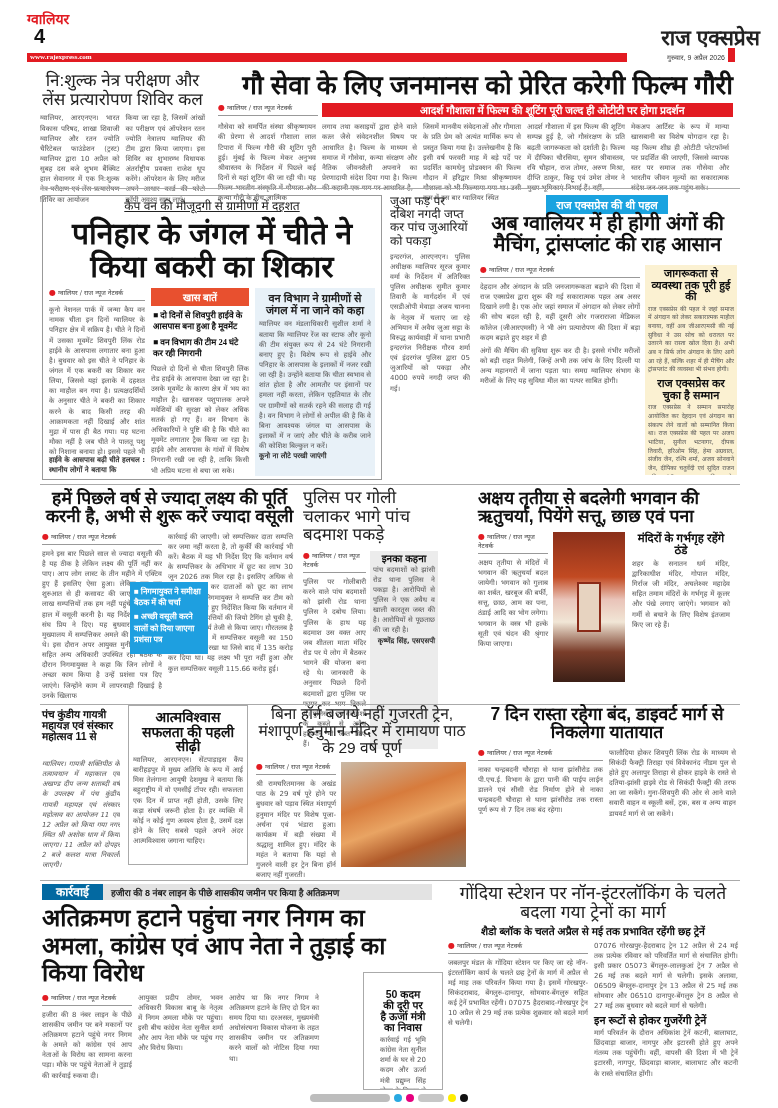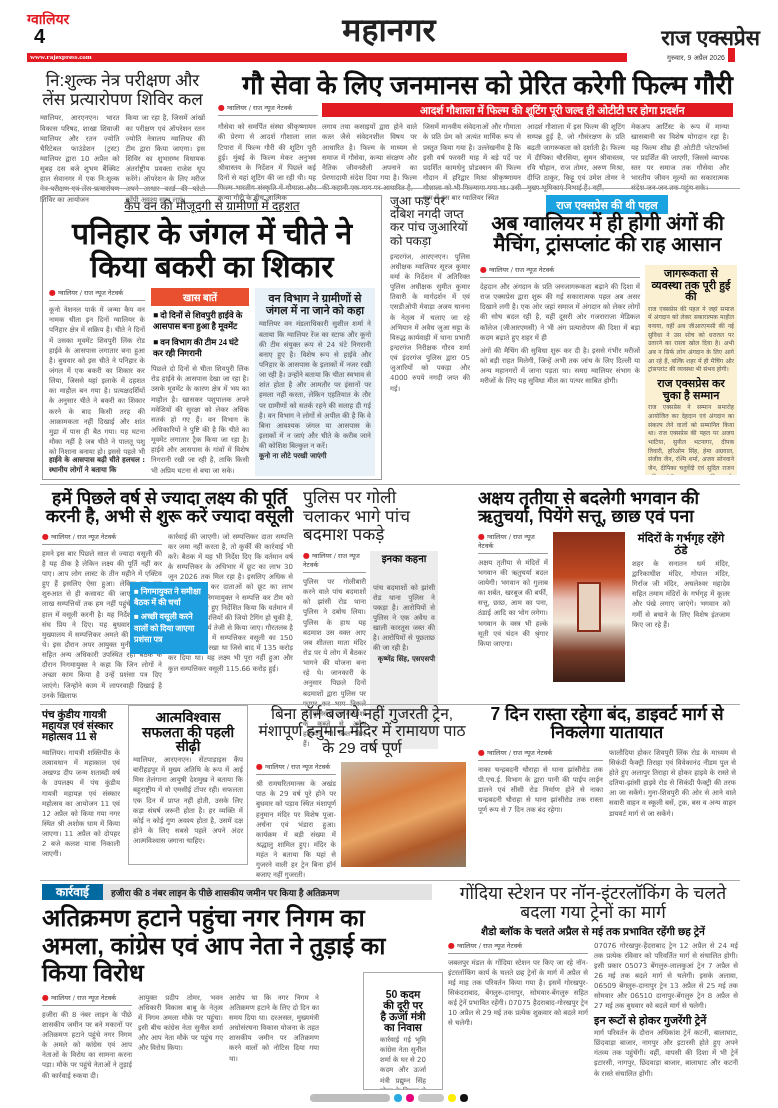--- a/index.html
+++ b/index.html
@@ -13,21 +13,20 @@
   .redbar { background: #e21b22; }
   .sep-h { height: 1px; background: #aaa; }
   .bullet-box { color: #fff; font-family: Liberation Serif, serif; font-weight: bold; }
 </style>
 </head>
 <body>
 
 <div class="abs" style="left:0;top:0;width:778px;height:60px;">
   <div class="abs hd" style="left:27px;top:12px;font-size:14px;color:#e21b22;">ग्वालियर</div>
   <div class="abs hd" style="left:34px;top:26px;font-size:20px;color:#111;">4</div>
-  <div class="abs hd" style="left:0;width:778px;text-align:center;top:14px;font-size:32px;color:#222;">महानगर</div>
   <div class="abs hd" style="right:18px;top:27px;font-size:21px;color:#222;">राज एक्सप्रेस</div>
   <div class="abs redbar" style="left:27px;top:53px;width:600px;height:9px;">
     <span class="abs" style="left:3px;top:0px;font-size:7px;color:#fff;font-family:'Liberation Serif',serif;font-weight:bold;">www.rajexpress.com</span>
   </div>
   <div class="abs" style="left:625px;top:53px;width:100px;text-align:right;font-size:7px;font-family:'Liberation Sans',sans-serif;color:#333;">गुरुवार, 9 अप्रैल 2026</div>
   <div class="abs redbar" style="left:728px;top:48px;width:7px;height:14px;"></div>
 </div>
 
 <div class="abs" style="left:40px;top:72px;width:165px;">
   <div class="hd-light" style="font-size:17px;text-align:center;">नि:शुल्क नेत्र परीक्षण और लेंस प्रत्यारोपण शिविर कल</div>
@@ -125,21 +124,21 @@
 
 <div class="abs" style="left:303px;top:489px;width:135px;">
   <div class="hd-light" style="font-size:17px;">पुलिस पर गोली चलाकर भागे पांच बदमाश पकड़े</div>
   <div style="display:flex;gap:4px;margin-top:6px;">
     <div style="width:63px;">
       <div class="byline"><span class="dot">●</span> <span>ग्वालियर / राज न्यूज नेटवर्क</span></div>
       <div class="body">पुलिस पर गोलीबारी करने वाले पांच बदमाशों को झांसी रोड थाना पुलिस ने दबोच लिया। पुलिस के हाथ यह बदमाश उस वक्त आए जब शीतला माता मंदिर रोड पर ये लोग में बैठकर भागने की योजना बना रहे थे। जानकारी के अनुसार पिछले दिनों बदमाशों द्वारा पुलिस पर फायर कर भाग निकले थे। पुलिस ने इन बदमाशों के कब्जे से अवैध हथियार भी जब्त किए हैं।</div>
     </div>
     <div style="width:68px;background:#ececec;padding:3px;">
       <div class="hd" style="font-size:10px;text-align:center;">इनका कहना</div>
-      <div class="body" style="margin-top:18px;">पांच बदमाशों को झांसी रोड थाना पुलिस ने पकड़ा है। आरोपियों से पुलिस ने एक अवैध व खाली कारतूस जब्त की है। आरोपियों से पूछताछ की जा रही है।</div>
+      <div class="body" style="margin-top:0;">पांच बदमाशों को झांसी रोड थाना पुलिस ने पकड़ा है। आरोपियों से पुलिस ने एक अवैध व खाली कारतूस जब्त की है। आरोपियों से पूछताछ की जा रही है।</div>
       <div class="body" style="font-weight:bold;text-align:right;color:#333;">कृष्णेंद्र सिंह, एसएसपी</div>
     </div>
   </div>
 </div>
 
 <div class="abs" style="left:478px;top:489px;width:258px;">
   <div class="hd" style="font-size:17.5px;text-align:left;">अक्षय तृतीया से बदलेगी भगवान की ऋतुचर्या, पियेंगे सत्तू, छाछ एवं पना</div>
   <div style="display:flex;gap:5px;margin-top:6px;">
     <div style="width:70px;">
       <div class="byline"><span class="dot">●</span> <span>ग्वालियर / राज न्यूज नेटवर्क</span></div>
@@ -152,21 +151,21 @@
       <div class="hd" style="font-size:11.5px;text-align:center;">मंदिरों के गर्भगृह रहेंगे ठंडे</div>
       <div class="body" style="margin-top:3px;">शहर के सनातन धर्म मंदिर, द्वारिकाधीश मंदिर, गोपाल मंदिर, गिर्राज जी मंदिर, अचलेश्वर महादेव सहित तमाम मंदिरों के गर्भगृह में कूलर और पंखे लगाए जाएंगे। भगवान को गर्मी से बचाने के लिए विशेष इंतजाम किए जा रहे हैं।</div>
     </div>
   </div>
 </div>
 
 <div class="abs sep-h" style="left:40px;top:704px;width:700px;"></div>
 
 <div class="abs" style="left:42px;top:709px;width:78px;">
   <div class="hd" style="font-size:10.5px;">पंच कुंडीय गायत्री महायज्ञ एवं संस्कार महोत्सव 11 से</div>
-  <div class="body" style="margin-top:6px;height:150px;overflow:hidden;">ग्वालियर। गायत्री शक्तिपीठ के तत्वावधान में महाकाल एवं अखण्ड दीप जन्म शताब्दी वर्ष के उपलक्ष्य में पंच कुंडीय गायत्री महायज्ञ एवं संस्कार महोत्सव का आयोजन 11 एवं 12 अप्रैल को किया गया नगर स्थित श्री अशोक धाम में किया जाएगा। 11 अप्रैल को दोपहर 2 बजे कलश यात्रा निकाली जाएगी।</div>
+  <div class="body" style="margin-top:17px;height:150px;overflow:hidden;font-style:italic;">ग्वालियर। गायत्री शक्तिपीठ के तत्वावधान में महाकाल एवं अखण्ड दीप जन्म शताब्दी वर्ष के उपलक्ष्य में पंच कुंडीय गायत्री महायज्ञ एवं संस्कार महोत्सव का आयोजन 11 एवं 12 अप्रैल को किया गया नगर स्थित श्री अशोक धाम में किया जाएगा। 11 अप्रैल को दोपहर 2 बजे कलश यात्रा निकाली जाएगी।</div>
 </div>
 
 <div class="abs" style="left:128px;top:705px;width:120px;height:160px;border:1px solid #aaa;padding:4px;">
   <div class="hd" style="font-size:14px;text-align:center;">आत्मविश्वास सफलता की पहली सीढ़ी</div>
   <div class="body" style="margin-top:1px;">ग्वालियर, आरएनएन। सेंटपाड़ाइस कैंप बारीहड़पुर में मुख्य अतिथि के रूप में आई मिस तेलंगाना आयुषी देशमुख ने बताया कि बहुराष्ट्रीय में वो एमसीई टॉपर रही। सफलता एक दिन में प्राप्त नहीं होती, उसके लिए कड़ा संघर्ष जरूरी होता है। हर व्यक्ति में कोई न कोई गुण अवश्य होता है, उसमें दक्ष होने के लिए सबसे पहले अपने अंदर आत्मविश्वास जगाना चाहिए।</div>
 </div>
 
 <div class="abs" style="left:256px;top:705px;width:212px;">
   <div class="hd-light" style="font-size:15.5px;text-align:center;">बिना हॉर्न बजाये नहीं गुजरती ट्रेन, मंशापूर्ण हनुमान मंदिर में रामायण पाठ के 29 वर्ष पूर्ण</div>
   <div style="display:flex;gap:5px;margin-top:6px;">

